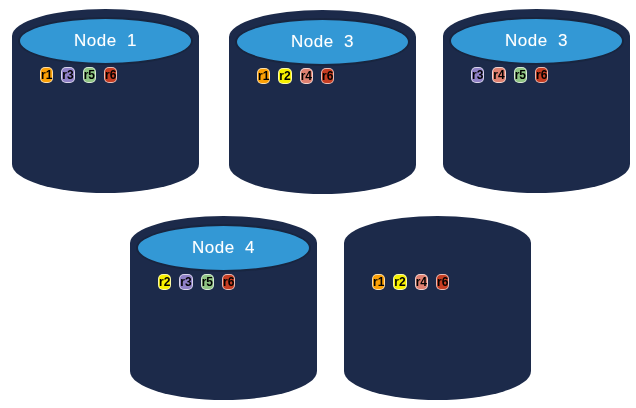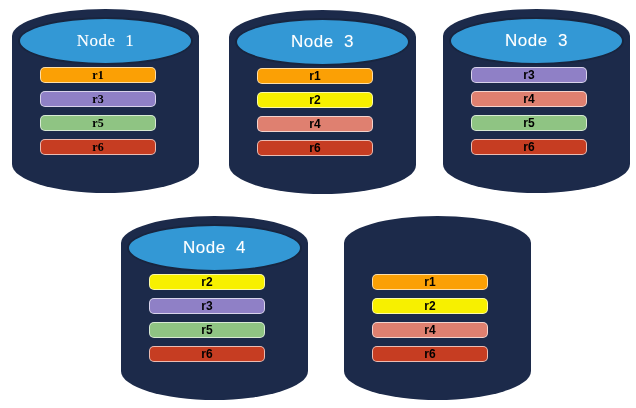--- a/index.html
+++ b/index.html
@@ -45,41 +45,40 @@
     letter-spacing: 0.5px;
     white-space: pre;
     text-shadow: 0 0 1px rgba(255,255,255,0.3);
   }
   .bars {
     position: absolute;
     left: 28px;
     top: 58px;
     width: 116px;
     display: flex;
-    flex-direction: column;
     gap: 8px;
   }
   .bar {
     height: 16px;
     box-sizing: border-box;
     border: 1px solid rgba(255,255,255,0.65);
     border-radius: 5px;
     display: flex;
     align-items: center;
     justify-content: center;
     font-size: 12px;
     font-weight: bold;
     color: #000000;
     background: #cccccc;
   }
   
-  .pos-n1 { left: 12px;  top: 9px; font-family: Liberation Serif, serif; }
+  .pos-n1 { left: 12px;  top: 9px; }
   .pos-n2 { left: 229px; top: 10px; }
   .pos-n3 { left: 443px; top: 9px; }
-  .pos-n4 { left: 121px; top: 216px; text-align: center; }
+  .pos-n4 { left: 130px; top: 216px; text-align: center; }
   .pos-n5 { left: 344px; top: 216px; }
 </style>
 </head>
 <body>
 
 <div class="canvas">
 
   <div class="cylinder pos-n1">
     <div class="shell"></div>
     <div class="top-ellipse">

